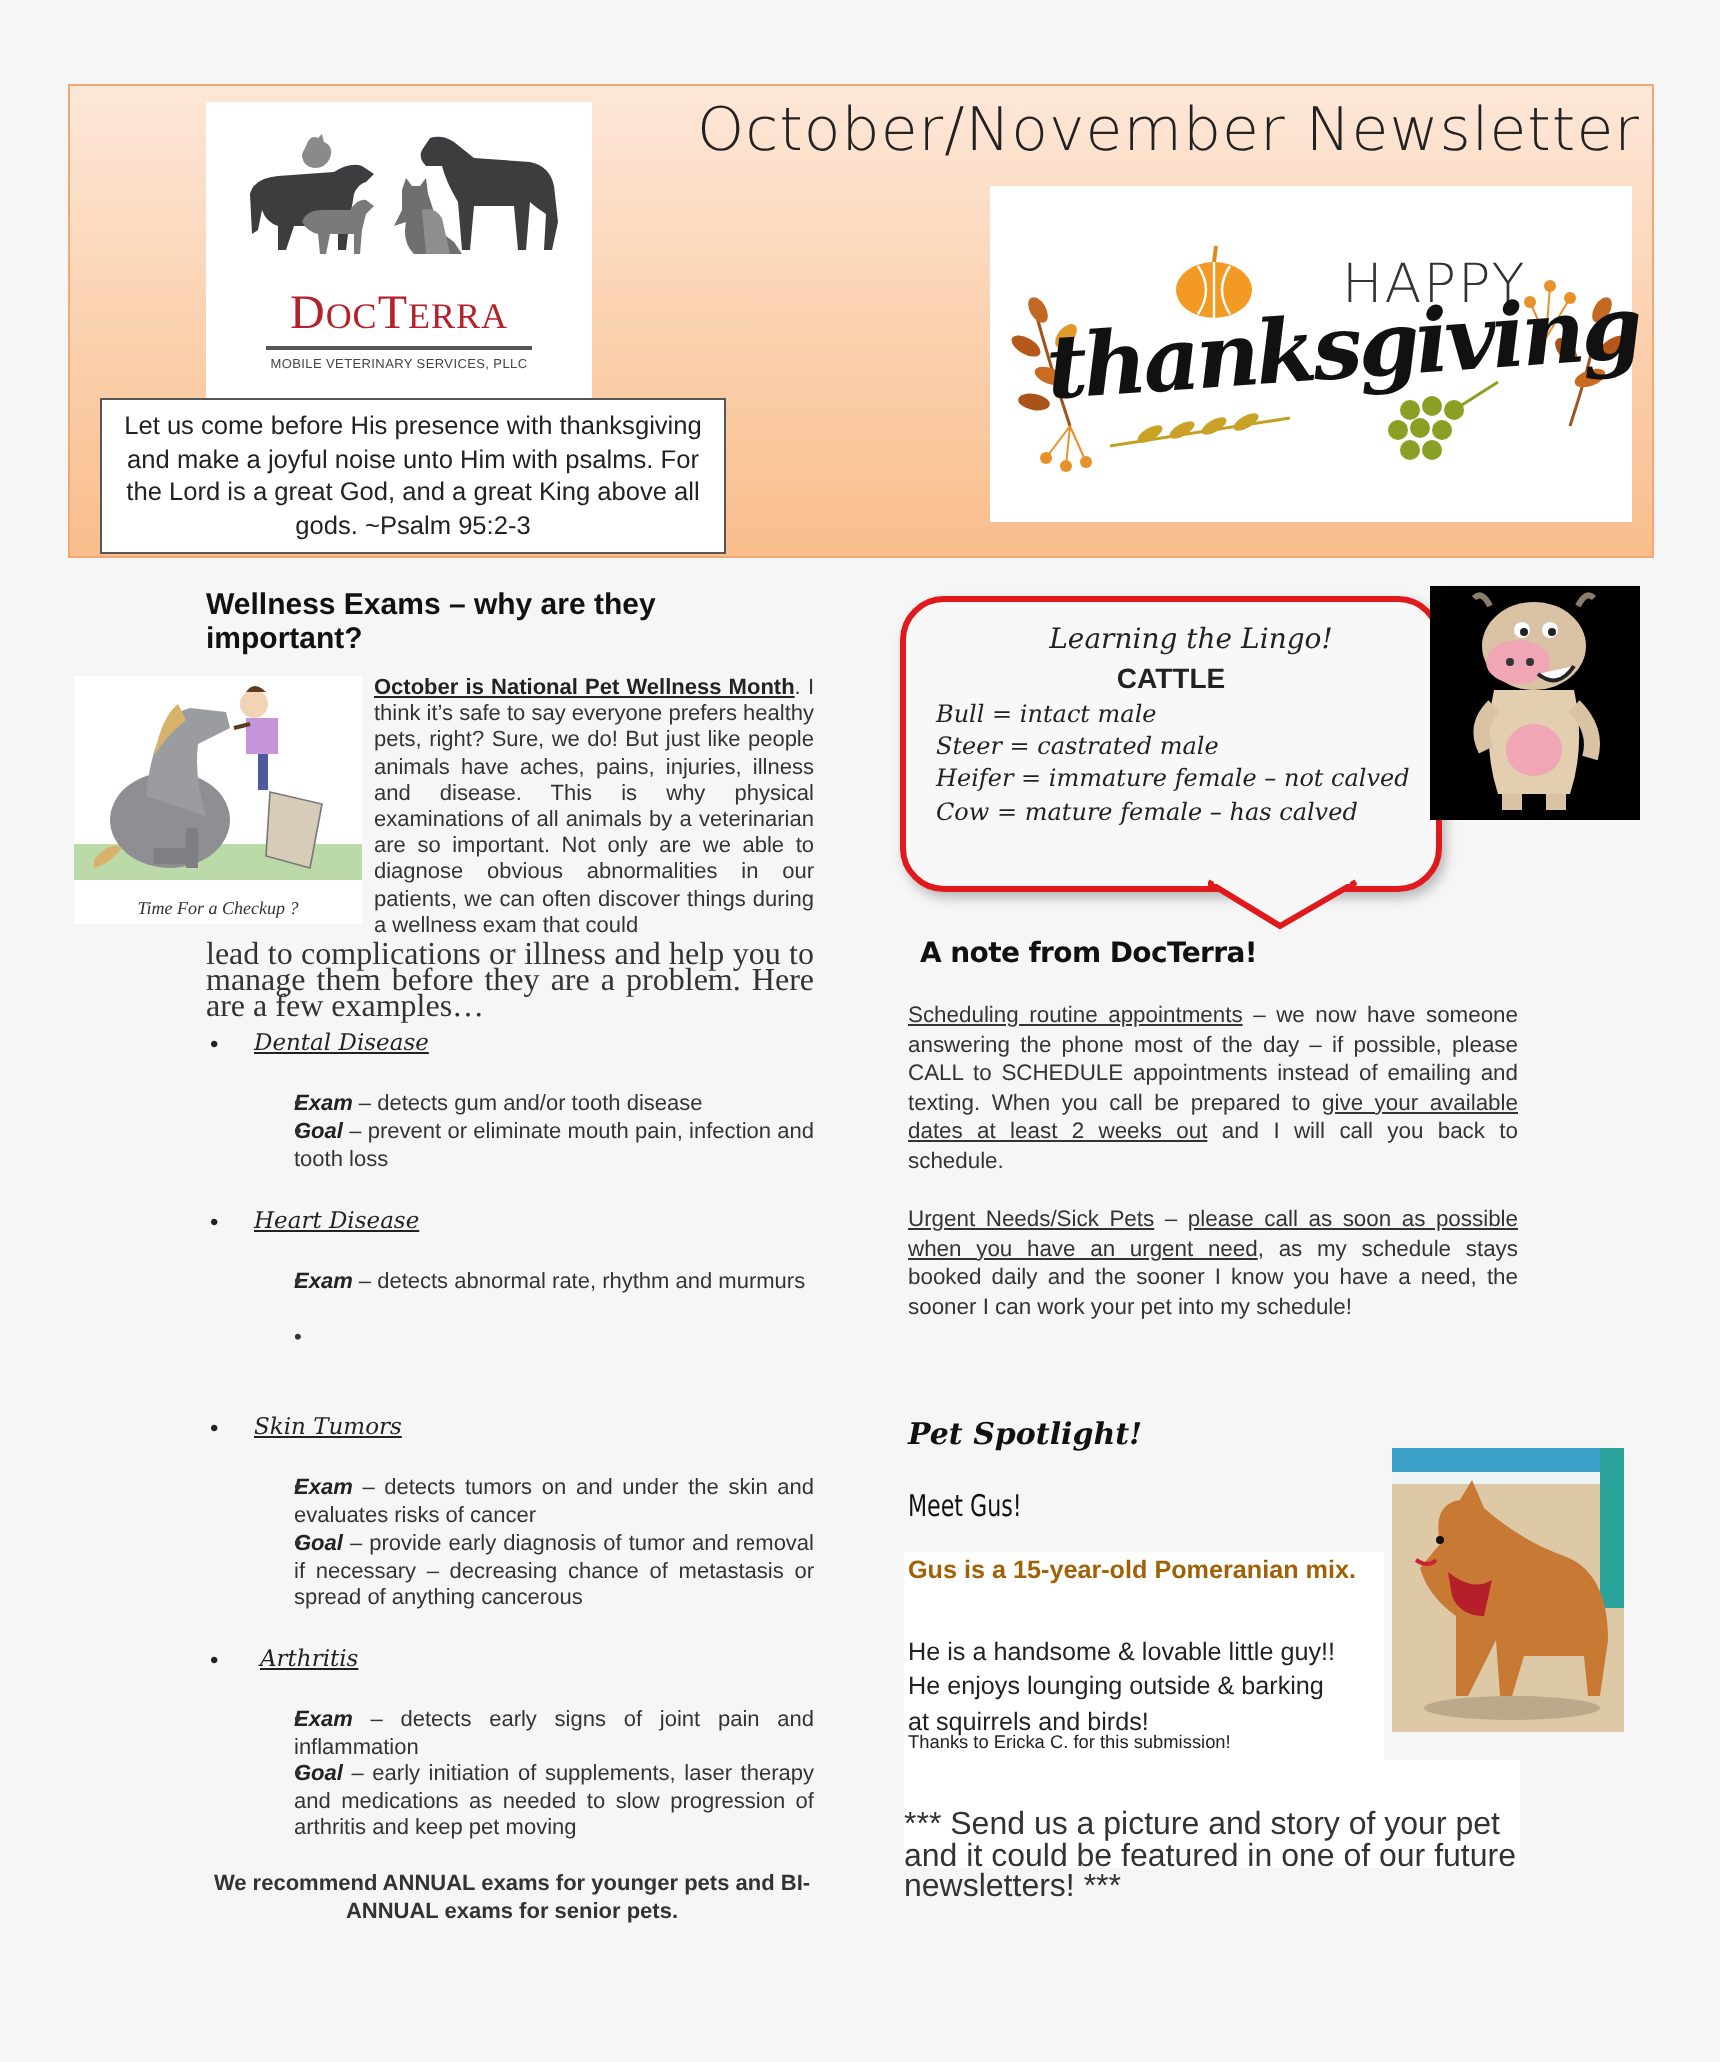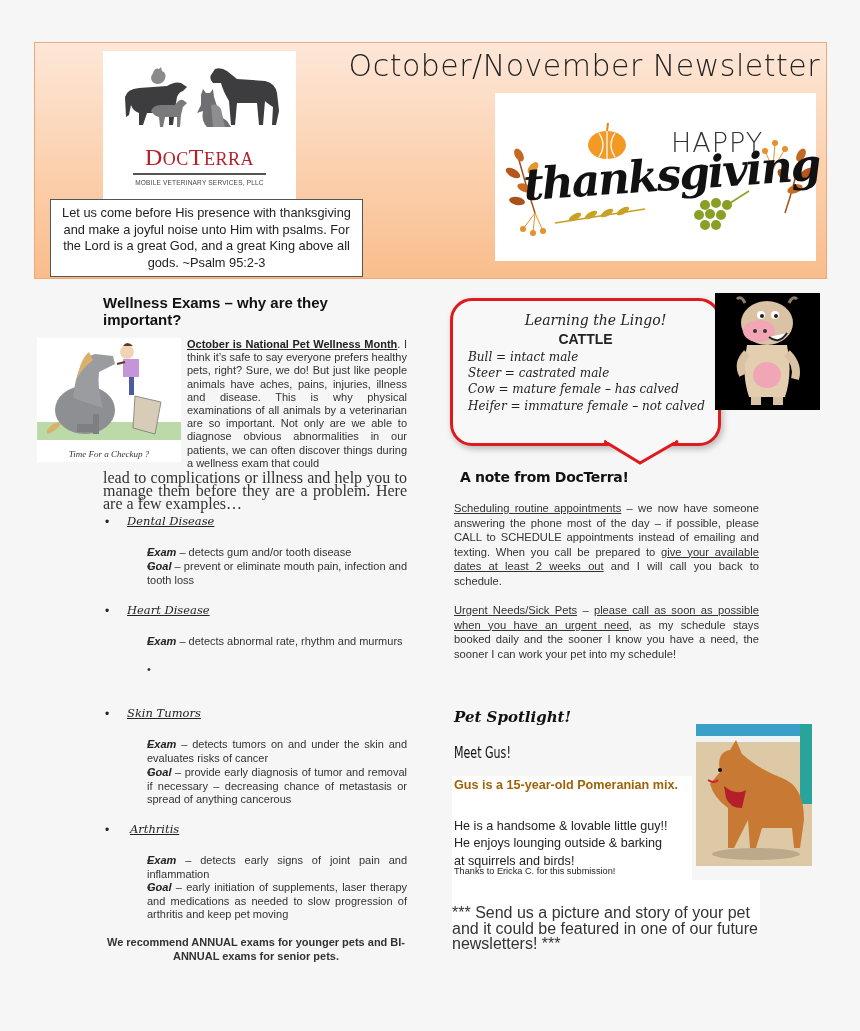--- a/index.html
+++ b/index.html
@@ -306,22 +306,22 @@
   <svg width="76" height="30" viewBox="0 0 76 30" style="left:0;top:0;">
     <path d="M0 3 L36 25 L74 3" fill="#f8f8f8" stroke="#e0191d" stroke-width="3"></path>
     <rect x="3" y="0" width="68" height="4" fill="#f8f8f8"></rect>
   </svg>
 </div>
 <div class="lingo-title">Learning the Lingo!</div>
 <div class="lingo-sub">CATTLE</div>
 <div class="lingo-list">
   <div>Bull = intact male</div>
   <div>Steer = castrated male</div>
+  <div>Heifer = immature female – not calved</div>
   <div>Cow = mature female – has calved</div>
-  <div>Heifer = immature female – not calved</div>
 </div>
 
 <div class="cow-img">
   <svg width="105" height="117" viewBox="0 0 105 117">
     <path d="M30 10 Q26 2 22 6 M74 10 Q78 2 82 6" stroke="#8a7d6a" stroke-width="3" fill="none"></path>
     <ellipse cx="52" cy="30" rx="26" ry="22" fill="#d9c3a4"></ellipse>
     <ellipse cx="44" cy="38" rx="16" ry="11" fill="#f0a6b4"></ellipse>
     <circle cx="40" cy="38" r="2" fill="#333"></circle>
       <circle cx="50" cy="38" r="2" fill="#333"></circle>
     <circle cx="46" cy="22" r="4" fill="#fff"></circle>

